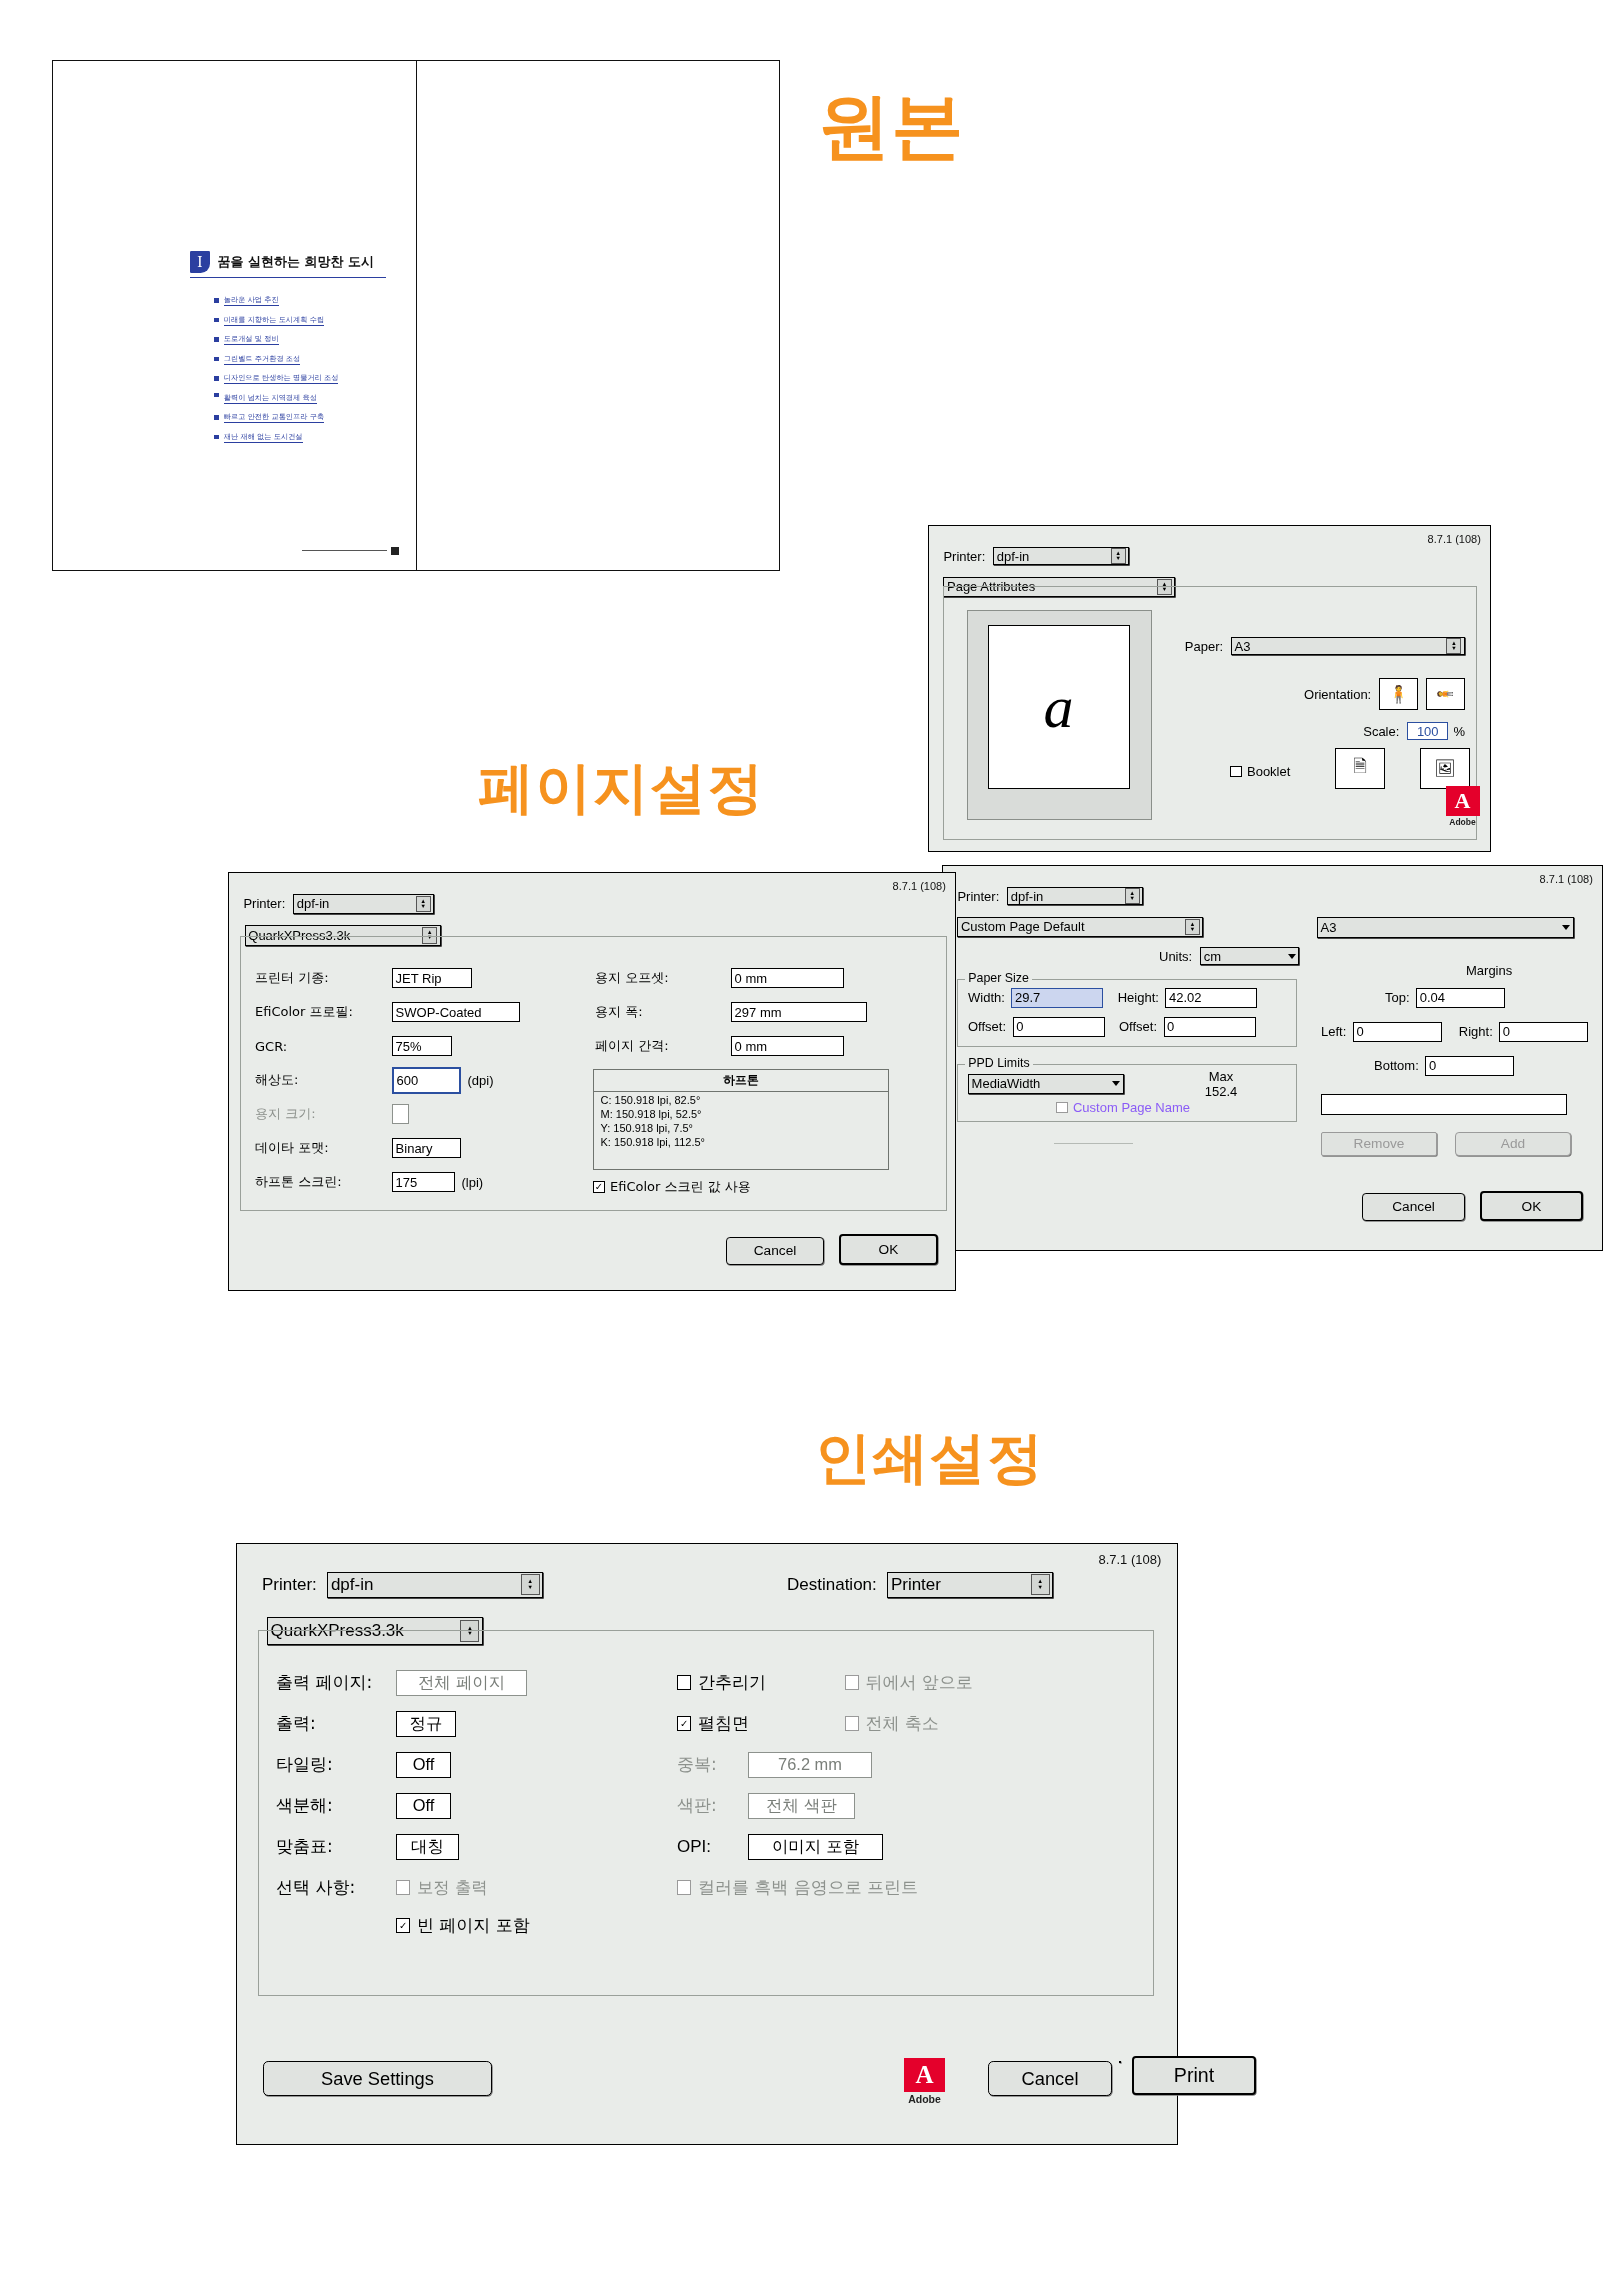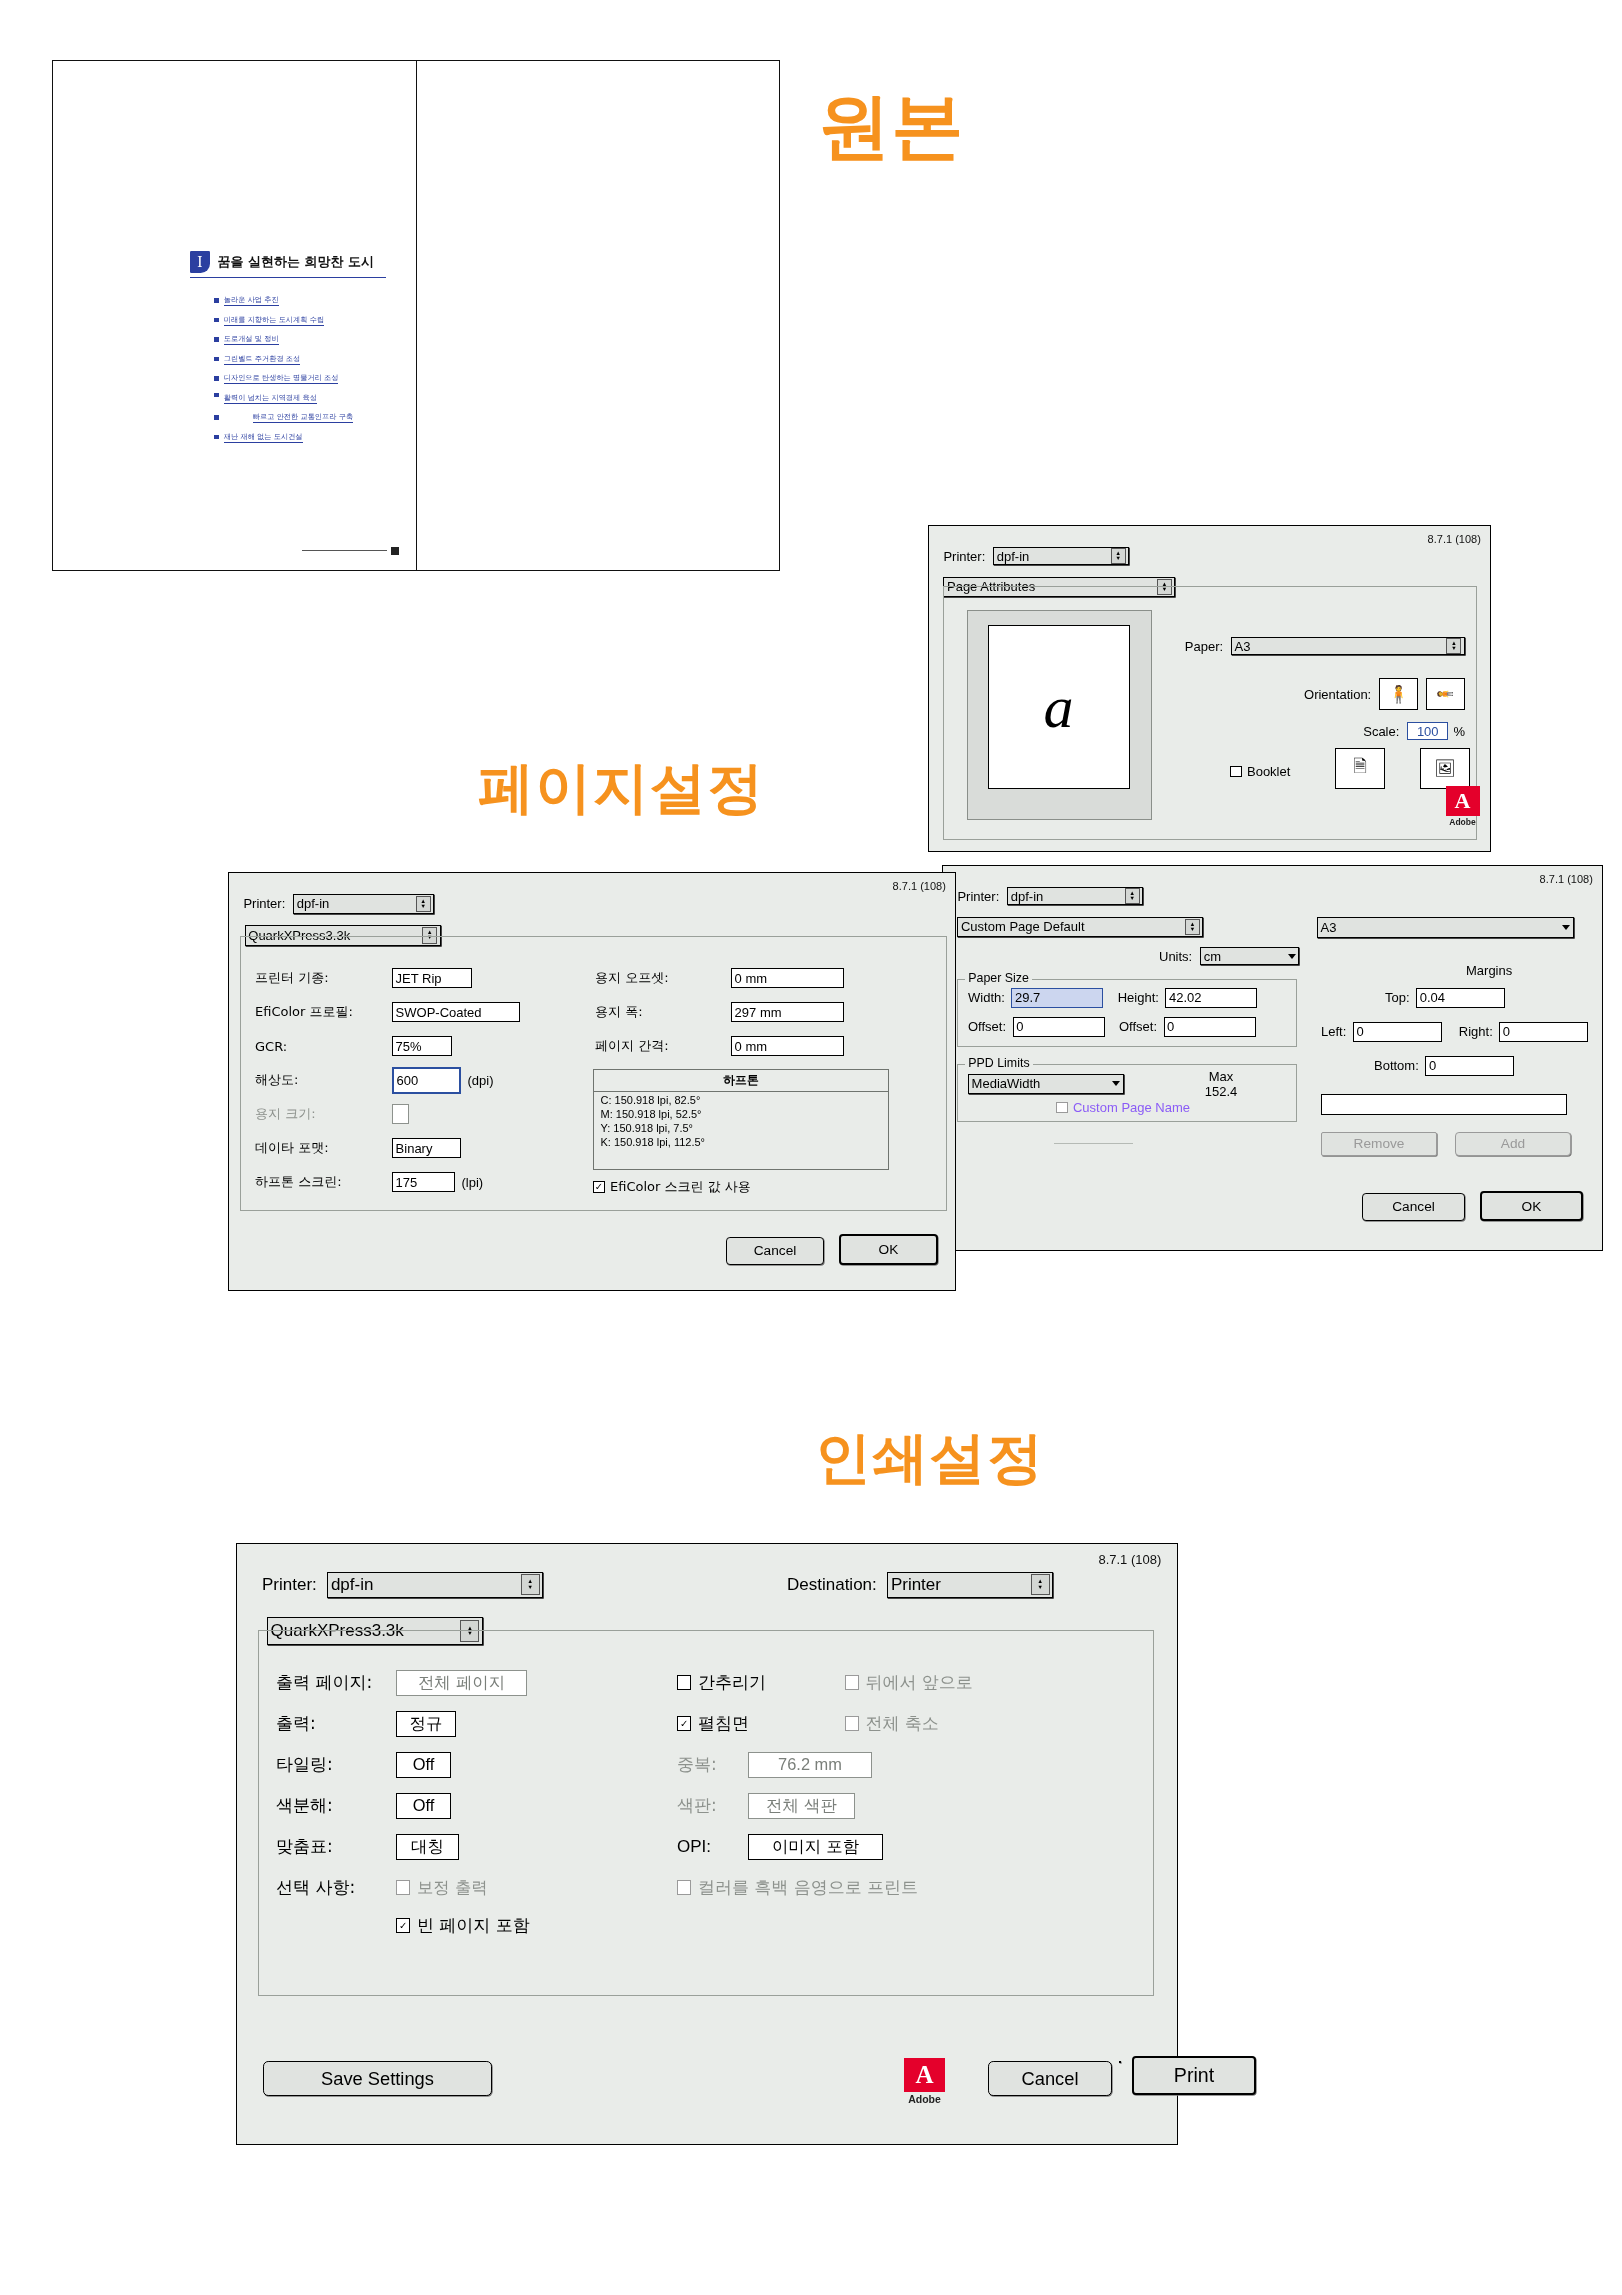--- a/index.html
+++ b/index.html
@@ -102,21 +102,21 @@
       <span class="ko" style="font-size:7.2px;color:#2b3fa0;border-bottom:0.7px solid #2b3fa0;">그린벨트 주거환경 조성</span>
     </div>
     <div class="toc-item" style="margin-bottom:8.5px;display:flex;align-items:center;">
       <span style="width:4.6px;height:4.6px;background:#2b3fa0;display:inline-block;margin-right:5.2px;"></span>
       <span class="ko" style="font-size:7.2px;color:#2b3fa0;border-bottom:0.7px solid #2b3fa0;">디자인으로 탄생하는 명물거리 조성</span>
     </div>
     <div class="toc-item" style="margin-bottom:8.5px;display:flex;">
       <span style="width:4.6px;height:4.6px;background:#2b3fa0;display:inline-block;margin-right:5.2px;"></span>
       <span class="ko" style="font-size:7.2px;color:#2b3fa0;border-bottom:0.7px solid #2b3fa0;">활력이 넘치는 지역경제 육성</span>
     </div>
-    <div class="toc-item" style="margin-bottom:8.5px;display:flex;align-items:center;gap:29px;">
+    <div class="toc-item" style="margin-bottom:8.5px;display:flex;align-items:center;">
       <span style="width:4.6px;height:4.6px;background:#2b3fa0;display:inline-block;margin-right:5.2px;"></span>
       <span class="ko" style="font-size:7.2px;color:#2b3fa0;border-bottom:0.7px solid #2b3fa0;">빠르고 안전한 교통인프라 구축</span>
     </div>
     <div class="toc-item" style="margin-bottom:8.5px;display:flex;align-items:center;">
       <span style="width:4.6px;height:4.6px;background:#2b3fa0;display:inline-block;margin-right:5.2px;"></span>
       <span class="ko" style="font-size:7.2px;color:#2b3fa0;border-bottom:0.7px solid #2b3fa0;">재난 재해 없는 도시건설</span>
     </div>
   </div>
 
   <div style="position:absolute;left:249px;top:489px;width:85px;height:1.3px;background:#555;"></div>
@@ -375,21 +375,21 @@
 
   <div style="position:absolute;left:366px;top:88px;width:327px;">
     <div class="row" style="height:34px;">
       <span class="lbl ko" style="width:136px;">용지 오프셋:</span>
       <div class="field" style="width:113px;height:19.6px;">
         <span>0 mm</span>
       </div>
     </div>
     <div class="row" style="height:34px;">
       <span class="lbl ko" style="width:136px;">용지 폭:</span>
-      <div class="field" style="width:113px;height:19.6px;">
+      <div class="field" style="width:136px;height:19.6px;">
         <span>297 mm</span>
       </div>
     </div>
     <div class="row" style="height:34px;">
       <span class="lbl ko" style="width:136px;">페이지 간격:</span>
       <div class="field" style="width:113px;height:19.6px;">
         <span>0 mm</span>
       </div>
     </div>
   </div>

